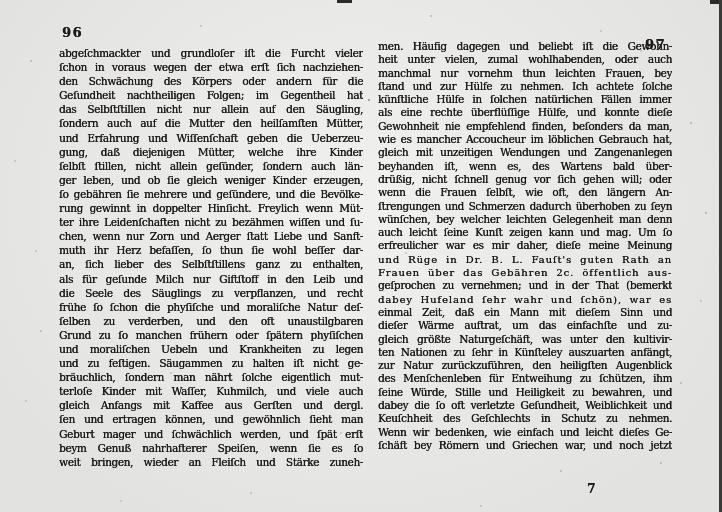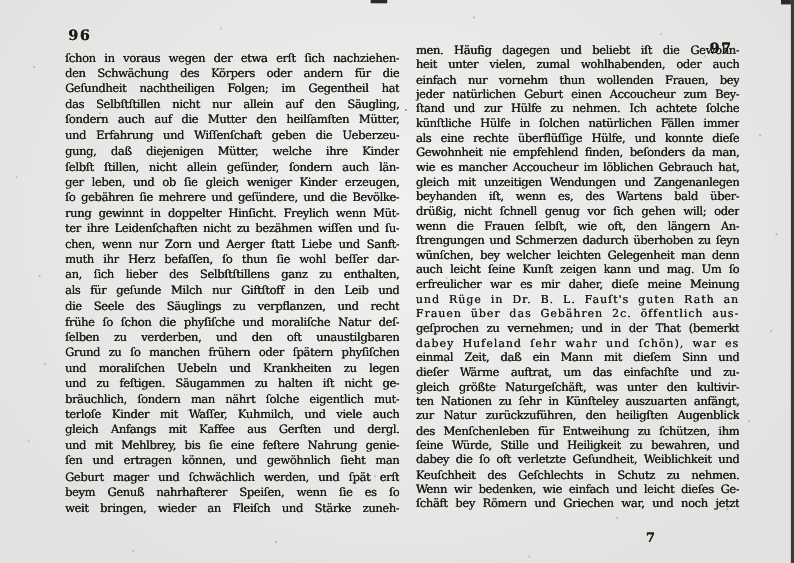--- a/index.html
+++ b/index.html
@@ -91,20 +91,21 @@
 </head>
 <body>
 
 <div class="paper">
 
   <div class="speckles"></div>
 
   <div class="page-number page-number-left">96</div>
 
   <div class="text-block text-block-left">
+      <div class="text-line">abgeſchmackter und grundloſer iſt die Furcht vieler</div>
       <div class="text-line">ſchon in voraus wegen der etwa erſt ſich nachziehen-</div>
       <div class="text-line">den Schwächung des Körpers oder andern für die</div>
       <div class="text-line">Geſundheit nachtheiligen Folgen; im Gegentheil hat</div>
       <div class="text-line">das Selbſtſtillen nicht nur allein auf den Säugling,</div>
       <div class="text-line">ſondern auch auf die Mutter den heilſamſten Mütter,</div>
       <div class="text-line">und Erfahrung und Wiſſenſchaft geben die Ueberzeu-</div>
       <div class="text-line">gung, daß diejenigen Mütter, welche ihre Kinder</div>
       <div class="text-line">ſelbſt ſtillen, nicht allein geſünder, ſondern auch län-</div>
       <div class="text-line">ger leben, und ob ſie gleich weniger Kinder erzeugen,</div>
       <div class="text-line">ſo gebähren ſie mehrere und geſündere, und die Bevölke-</div>
@@ -116,34 +117,32 @@
       <div class="text-line">als für geſunde Milch nur Giftſtoff in den Leib und</div>
       <div class="text-line">die Seele des Säuglings zu verpflanzen, und recht</div>
       <div class="text-line">frühe ſo ſchon die phyſiſche und moraliſche Natur deſ-</div>
       <div class="text-line">ſelben zu verderben, und den oft unaustilgbaren</div>
       <div class="text-line">Grund zu ſo manchen frühern oder ſpätern phyſiſchen</div>
       <div class="text-line">und moraliſchen Uebeln und Krankheiten zu legen</div>
       <div class="text-line">und zu feſtigen. Säugammen zu halten iſt nicht ge-</div>
       <div class="text-line">bräuchlich, ſondern man nährt ſolche eigentlich mut-</div>
       <div class="text-line">terloſe Kinder mit Waſſer, Kuhmilch, und viele auch</div>
       <div class="text-line">gleich Anfangs mit Kaffee aus Gerſten und dergl.</div>
-      <div class="text-line">und mit Mehlbrey, bis ſie eine feſtere Nahrung genie-</div>
       <div class="text-line">ſen und ertragen können, und gewöhnlich ſieht man</div>
       <div class="text-line">Geburt mager und ſchwächlich werden, und ſpät erſt</div>
       <div class="text-line">beym Genuß nahrhafterer Speiſen, wenn ſie es ſo</div>
       <div class="text-line">weit bringen, wieder an Fleiſch und Stärke zuneh-</div>
     </div>
 
   <div class="page-number page-number-right">97</div>
 
   <div class="text-block text-block-right">
       <div class="text-line">men.  Häufig dagegen und beliebt iſt die Gewohn-</div>
       <div class="text-line">heit unter vielen, zumal wohlhabenden, oder auch</div>
-      <div class="text-line">einfach nur vornehm thun wollenden Frauen, bey</div>
-      <div class="text-line">jeder natürlichen Geburt einen Accoucheur zum Bey-</div>
+      <div class="text-line">manchmal nur vornehm thun leichten Frauen, bey</div>
       <div class="text-line">ſtand und zur Hülfe zu nehmen.  Ich achtete ſolche</div>
       <div class="text-line">künſtliche Hülfe in ſolchen natürlichen Fällen immer</div>
       <div class="text-line">als eine rechte überflüſſige Hülfe, und konnte dieſe</div>
       <div class="text-line">Gewohnheit nie empfehlend finden, beſonders da man,</div>
       <div class="text-line">wie es mancher Accoucheur im löblichen Gebrauch hat,</div>
       <div class="text-line">gleich mit unzeitigen Wendungen und Zangenanlegen</div>
       <div class="text-line">beyhanden iſt, wenn es, des Wartens bald über-</div>
       <div class="text-line">drüßig, nicht ſchnell genug vor ſich gehen will; oder</div>
       <div class="text-line">wenn die Frauen ſelbſt, wie oft, den längern An-</div>
       <div class="text-line">ſtrengungen und Schmerzen dadurch überhoben zu ſeyn</div>

